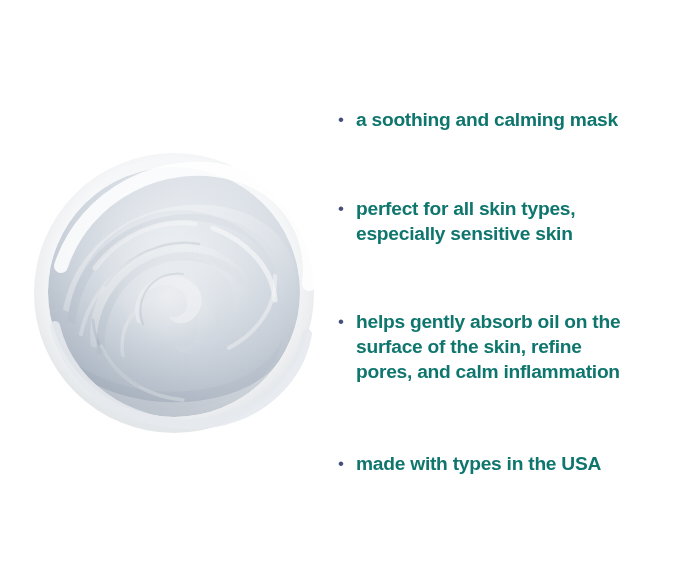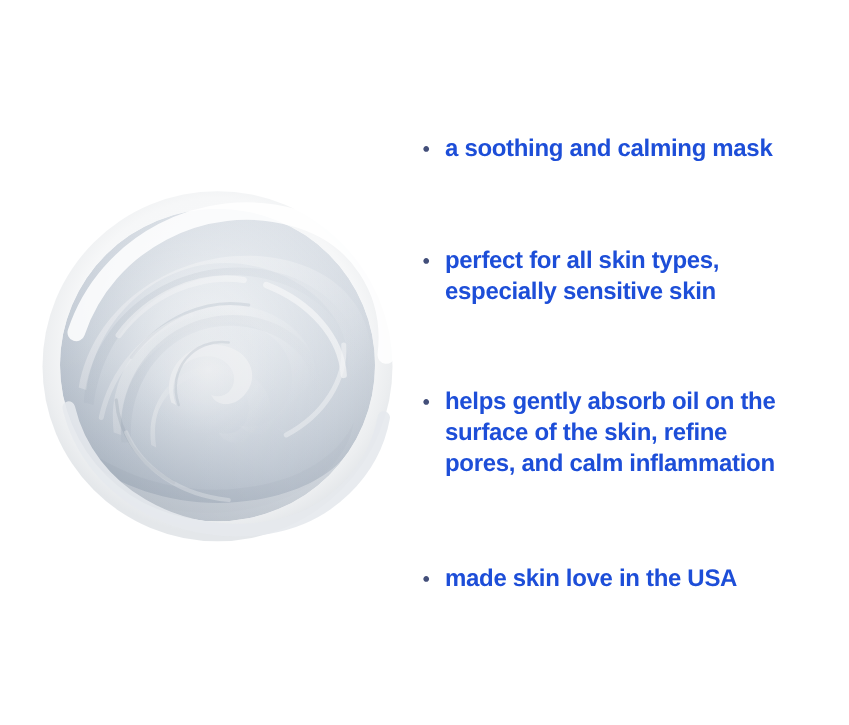--- a/index.html
+++ b/index.html
@@ -56,21 +56,21 @@
     text-align: left;
     -webkit-user-select: none;
     user-select: none;
   }
   .feature-text {
     flex: 1 1 auto;
     font-size: 19.2px;
     font-weight: bold;
     line-height: 25px;
     letter-spacing: -0.25px;
-    color: #1d4ed8;
+    color: #0f766e;
     white-space: pre-line;
   }
 
   #feature-item-0 { position: absolute; left: 0;  top: 7px;   width: 341px; }
   #feature-item-1 { position: absolute; left: 0;  top: 96px;  width: 341px; }
   #feature-item-2 { position: absolute; left: 0;  top: 209px; width: 341px; }
   #feature-item-3 { position: absolute; left: 0;  top: 351px; width: 341px; }
 </style>
 </head>
 <body>
@@ -197,17 +197,17 @@
 
     <div class="feature-item" id="feature-item-2">
       <span class="feature-bullet">•</span>
       <span class="feature-text">helps gently absorb oil on the
 surface of the skin, refine
 pores, and calm inflammation</span>
     </div>
 
     <div class="feature-item" id="feature-item-3">
       <span class="feature-bullet">•</span>
-      <span class="feature-text">made skin love in the USA</span>
+      <span class="feature-text">made with types in the USA</span>
     </div>
 
   </div>
 </div>
 
 </body></html>

